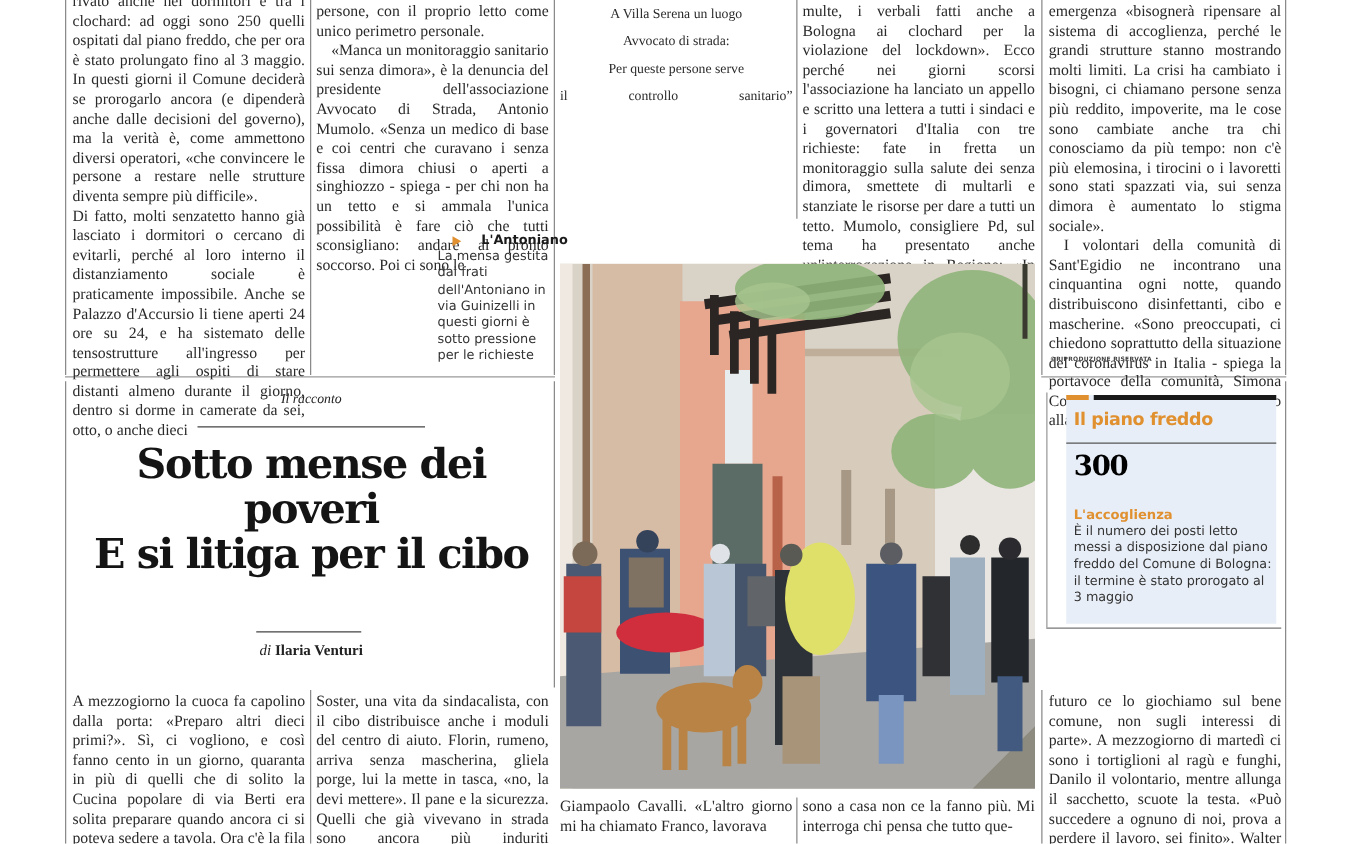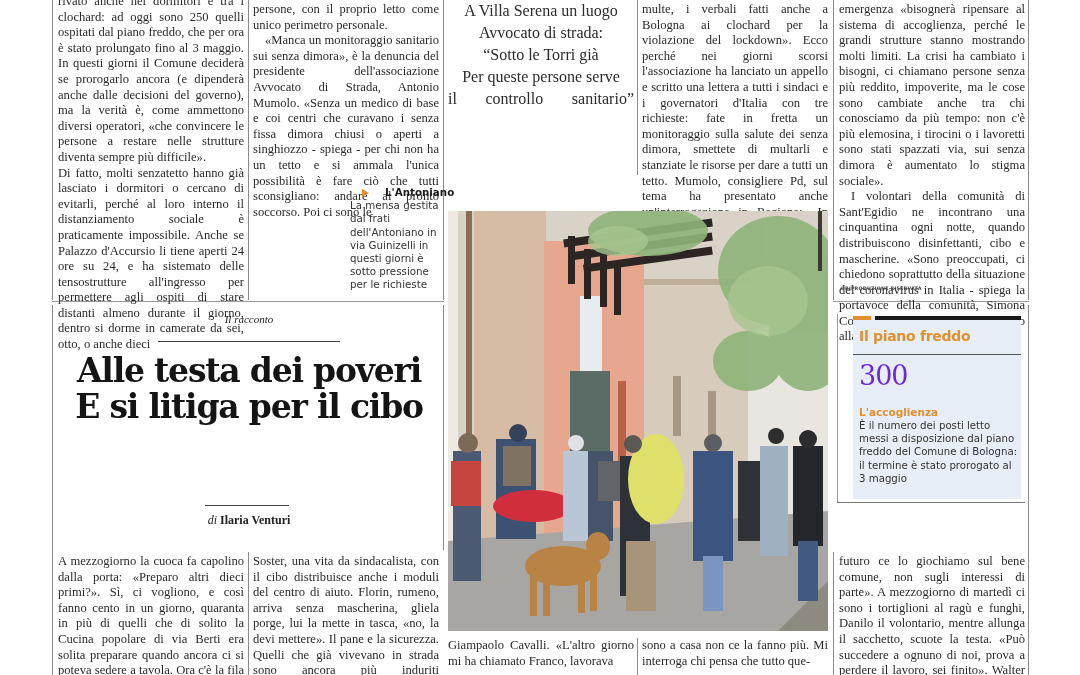--- a/index.html
+++ b/index.html
@@ -24,21 +24,21 @@
   
   #c1 { left: 58px; top: 0px; width: 186px; }
   #c2 { left: 253px; top: 0px; width: 186px; }
   #c4 { left: 642px; top: 0px; width: 186px; }
   #c5 { left: 839px; top: 0px; width: 186px; }
 
   
   #deck {
     position: absolute; left: 448px; top: 0px; width: 186px;
     font-family: "Liberation Serif", "DejaVu Serif", serif;
-    font-size: 16px; line-height: 22px; color: #2b2b2b;
+    font-size: 11px; line-height: 22px; color: #2b2b2b;
     text-align: center;
   }
   #deck .last { text-align: justify; text-align-last: justify; display:block; }
 
   
   #antoniano {
     position: absolute; left: 350px; top: 186px; width: 92px;
     font-family: "DejaVu Sans", "Liberation Sans", sans-serif;
     font-size: 10.3px; line-height: 13.2px; color: #333;
   }
@@ -92,22 +92,22 @@
   #infobox .bar-orange { position:absolute; left:0; top:0; width:18px; height:4px; background:#e0902f; }
   #infobox .bar-black { position:absolute; left:22px; top:0; width:146px; height:4px; background:#1a1a1a; }
   #infobox .title {
     position:absolute; left:6px; top:12px;
     font-family: "DejaVu Sans", "Liberation Sans", sans-serif; font-weight:bold;
     font-size: 14px; color:#e0902f; letter-spacing:-0.3px;
   }
   #infobox .rule { position:absolute; left:0; top:38px; width:168px; height:1px; background:#555; }
   #infobox .big {
     position:absolute; left:6px; top:44px;
-    font-family: "DejaVu Serif", "Liberation Serif", serif; font-weight:normal;
-    font-size: 27px; color:#6d28d9; letter-spacing: -1px;
+    font-family: "DejaVu Serif", "Liberation Serif", serif; font-weight:bold;
+    font-size: 22px; color:#000000; letter-spacing: -1px;
   }
   #infobox .sub {
     position:absolute; left:6px; top:90px;
     font-family: "DejaVu Sans", "Liberation Sans", sans-serif; font-weight:bold;
     font-size: 10.5px; color:#e0902f;
   }
   #infobox .desc {
     position:absolute; left:6px; top:103px; width:160px;
     font-family: "DejaVu Sans", "Liberation Sans", sans-serif;
     font-size: 10.2px; line-height: 13.2px; color:#333;
@@ -141,21 +141,20 @@
 </div>
 
 <div class="col-text" id="c2" style="top:2px;">
   <p>persone, con il proprio letto come unico perimetro personale.</p>
   <p class="ind">«Manca un monitoraggio sanitario sui senza dimora», è la denuncia del presidente dell'associazione Avvocato di Strada, Antonio Mumolo. «Senza un medico di base e coi centri che curavano i senza fissa dimora chiusi o aperti a singhiozzo - spiega - per chi non ha un tetto e si ammala l'unica possibilità è fare ciò che tutti sconsigliano: andare al pronto soccorso. Poi ci sono le</p>
 </div>
 
 <div id="deck">
   <span style="display:block">A Villa Serena un luogo</span>
   <span style="display:block">Avvocato di strada:</span>
-  <span style="display:block">“Sotto le Torri già</span>
   <span style="display:block">Per queste persone serve</span>
   <span class="last">il controllo sanitario”</span>
 </div>
 
 <div class="col-text" id="c4" style="top:2px;">
   <p>multe, i verbali fatti anche a Bologna ai clochard per la violazione del lockdown». Ecco perché nei giorni scorsi l'associazione ha lanciato un appello e scritto una lettera a tutti i sindaci e i governatori d'Italia con tre richieste: fate in fretta un monitoraggio sulla salute dei senza dimora, smettete di multarli e stanziate le risorse per dare a tutti un tetto. Mumolo, consigliere Pd, sul tema ha presentato anche un'interrogazione in Regione: «In Emi-</p>
 </div>
 
 <div class="col-text" id="c5" style="top:2px;">
   <p>emergenza «bisognerà ripensare al sistema di accoglienza, perché le grandi strutture stanno mostrando molti limiti. La crisi ha cambiato i bisogni, ci chiamano persone senza più reddito, impoverite, ma le cose sono cambiate anche tra chi conosciamo da più tempo: non c'è più elemosina, i tirocini o i lavoretti sono stati spazzati via, sui senza dimora è aumentato lo stigma sociale».</p>
@@ -268,21 +267,21 @@
   <div class="rule"></div>
   <div class="big">300</div>
   <div class="sub">L'accoglienza</div>
   <div class="desc">È il numero dei posti letto messi a disposizione dal piano freddo del Comune di Bologna: il termine è stato prorogato al 3 maggio</div>
 </div>
 <div id="infobox-bottom"></div>
 
 <div id="kicker">Il racconto</div>
 <div class="hrule" style="left:158px;top:341px;width:182px;background:#444;"></div>
 <div id="headline">
-  <div>Alle testa dei poveri</div>
+  <div>Sotto mense dei poveri</div>
   <div>E si litiga per il cibo</div>
 </div>
 <div class="hrule" style="left:205px;top:505px;width:84px;background:#444;"></div>
 <div id="byline">
   <span class="di">di</span>
   <span class="name">Ilaria Venturi</span>
 </div>
 
 <div class="col-text" id="b1">
   <p>A mezzogiorno la cuoca fa capolino dalla porta: «Preparo altri dieci primi?». Sì, ci vogliono, e così fanno cento in un giorno, quaranta in più di quelli che di solito la Cucina popolare di via Berti era solita preparare quando ancora ci si poteva sedere a tavola. Ora c'è la fila per il ritiro del sacchetto del pranzo.</p>

